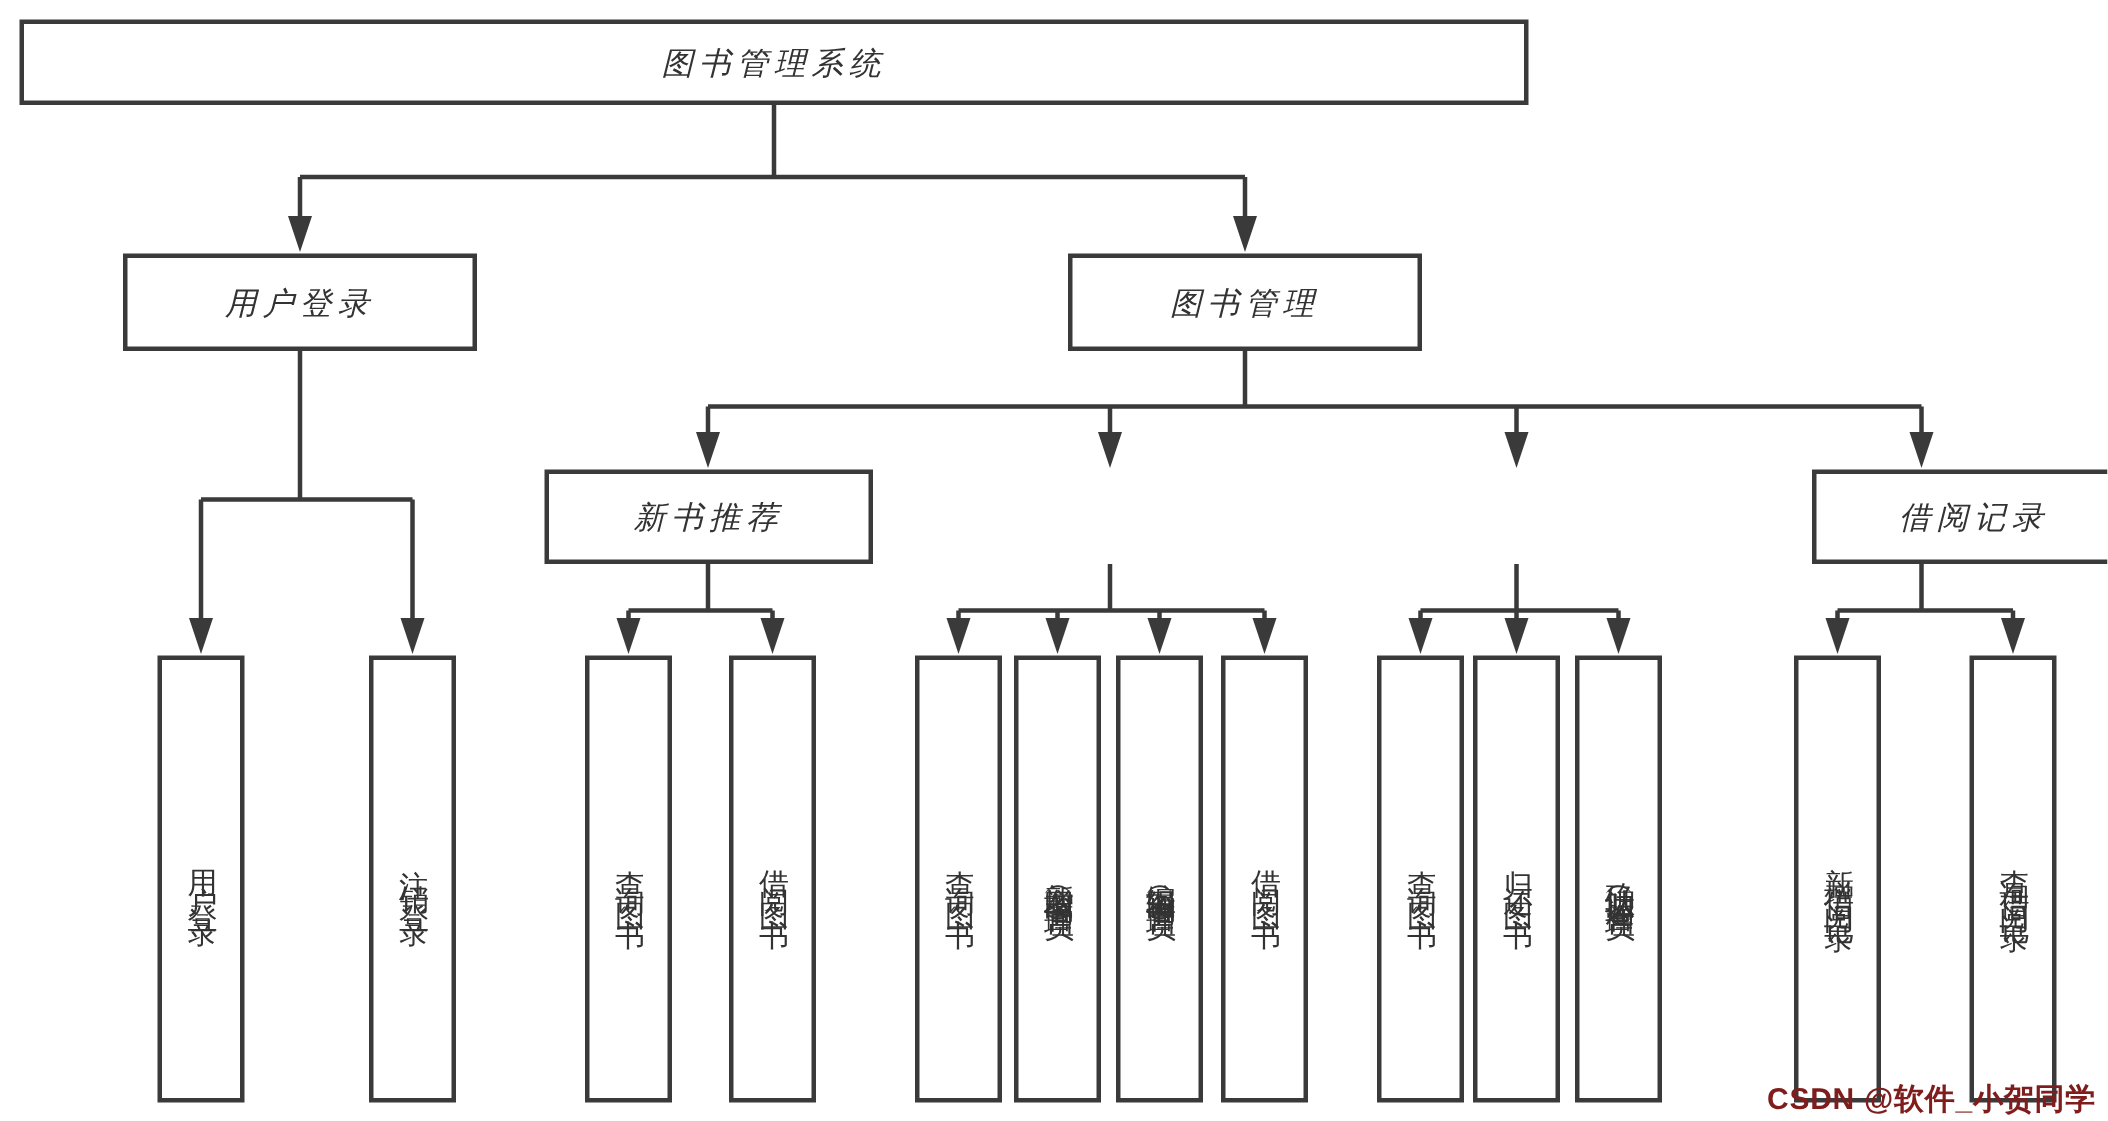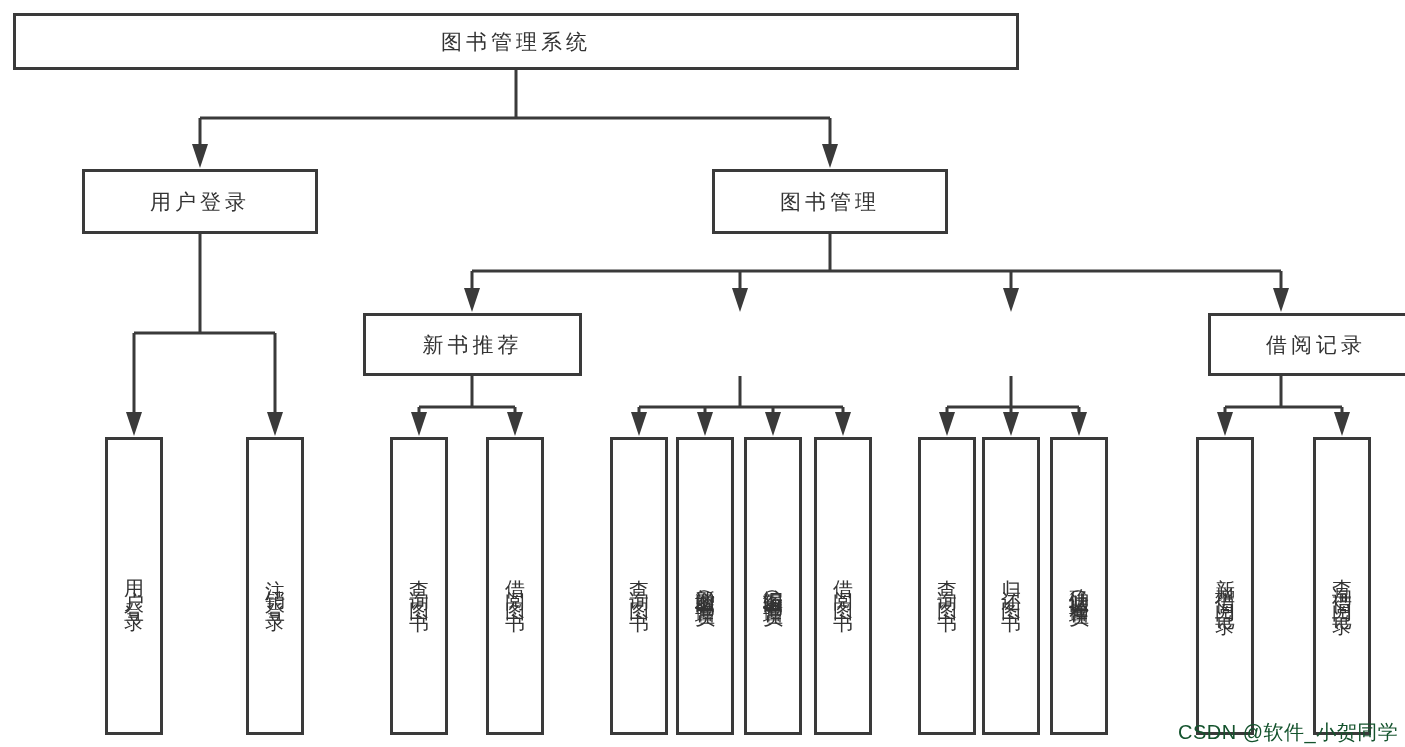--- a/index.html
+++ b/index.html
@@ -7,29 +7,30 @@
     position:relative;width:1405px;height:747px;background:#ffffff;overflow:hidden;
     font-family:"Liberation Sans","DejaVu Sans",sans-serif;
   }
   .stage svg{position:absolute;left:0;top:0;}
   .box{
     position:absolute;box-sizing:border-box;
     border:3px solid #3a3a3a;background:#ffffff;
     display:flex;align-items:center;justify-content:center;
     color:#333333;
   }
-  .h .lbl{font-size:21px;letter-spacing:4px;white-space:nowrap;}
+  .h .lbl{font-size:21px;letter-spacing:4px;white-space:nowrap;font-style:italic;}
   .v .vlabel{
     writing-mode:vertical-rl;text-orientation:mixed;
     font-size:20px;line-height:1.05;white-space:nowrap;
   }
   .watermark{
     position:absolute;left:1178px;top:719px;
-    font-size:20px;color:#14532d;letter-spacing:0.5px;white-space:nowrap;
+    font-size:20px;color:#7f1d1d;letter-spacing:0.5px;white-space:nowrap;
     z-index:5;
+    font-weight:bold;
   }
 </style>
 </head>
 <body>
 
 <div class="stage">
 
   <svg width="1405" height="747" viewBox="0 0 1405 747">
     <g stroke="#3a3a3a" stroke-width="3" fill="none">
 

